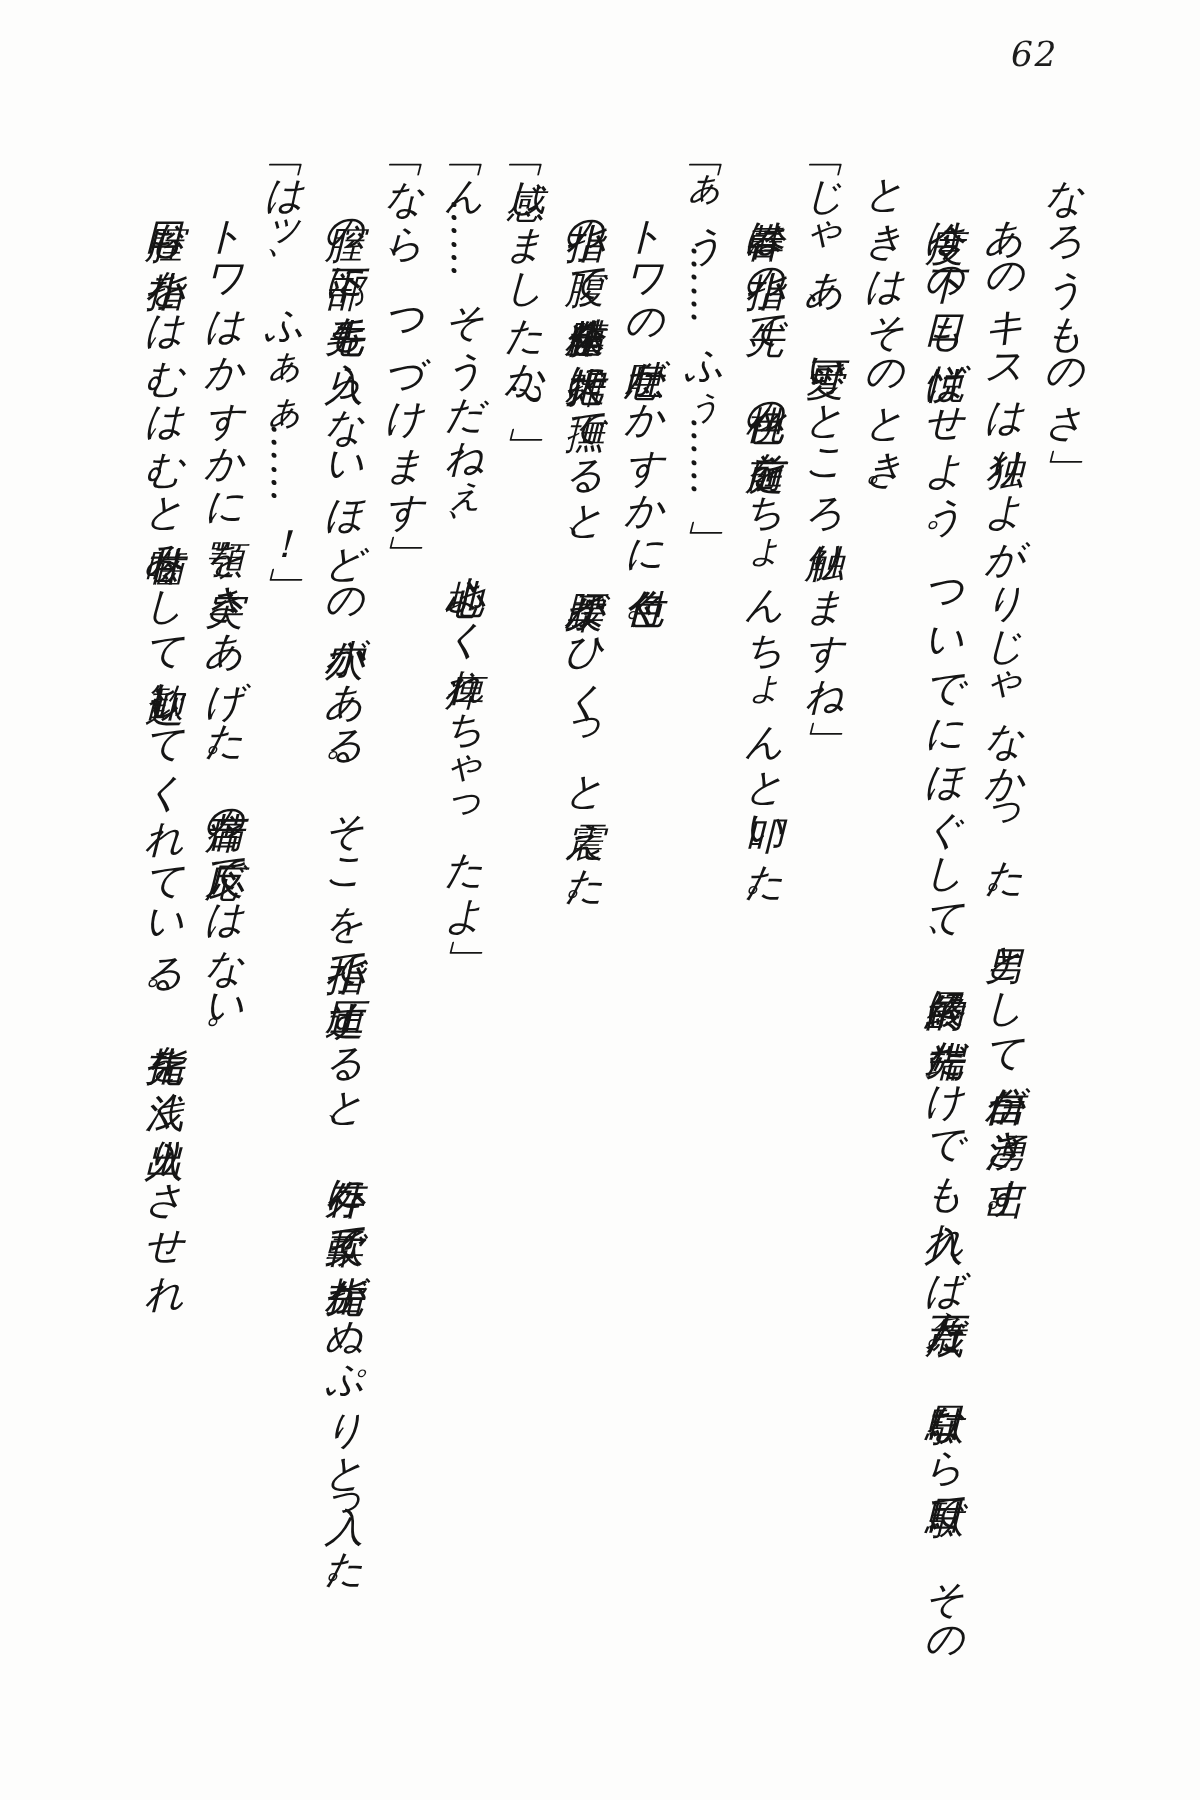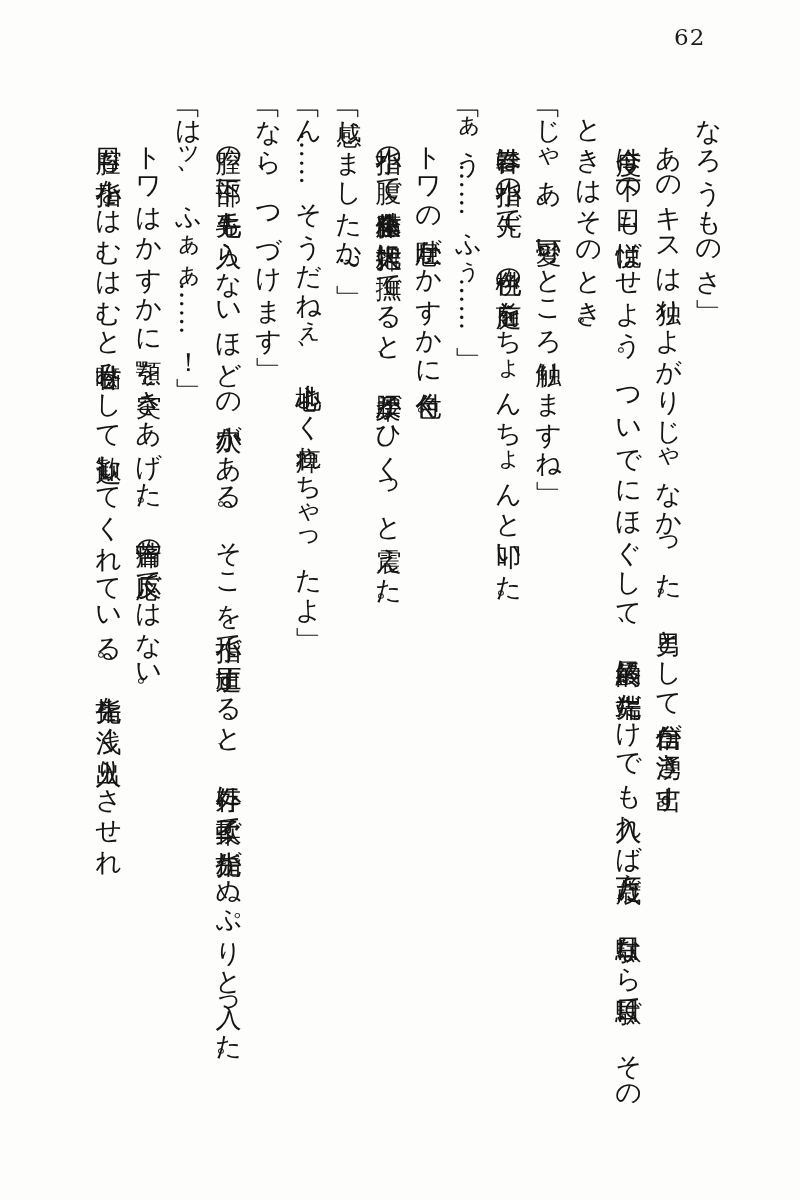--- a/index.html
+++ b/index.html
@@ -8,20 +8,21 @@
     background: #fdfdfc;
     color: #151515;
     font-family: "DejaVu Serif", "Liberation Serif", serif;
   }
   .page {
     position: relative;
     width: 800px;
     height: 1200px;
     overflow: hidden;
     background: #fdfdfc;
+    font-style: italic;
   }
   .page-number {
     position: absolute;
     top: 24px;
     left: 674px;
     font-size: 23px;
     letter-spacing: 1px;
     color: #1d1d1d;
   }
   .text-block {

